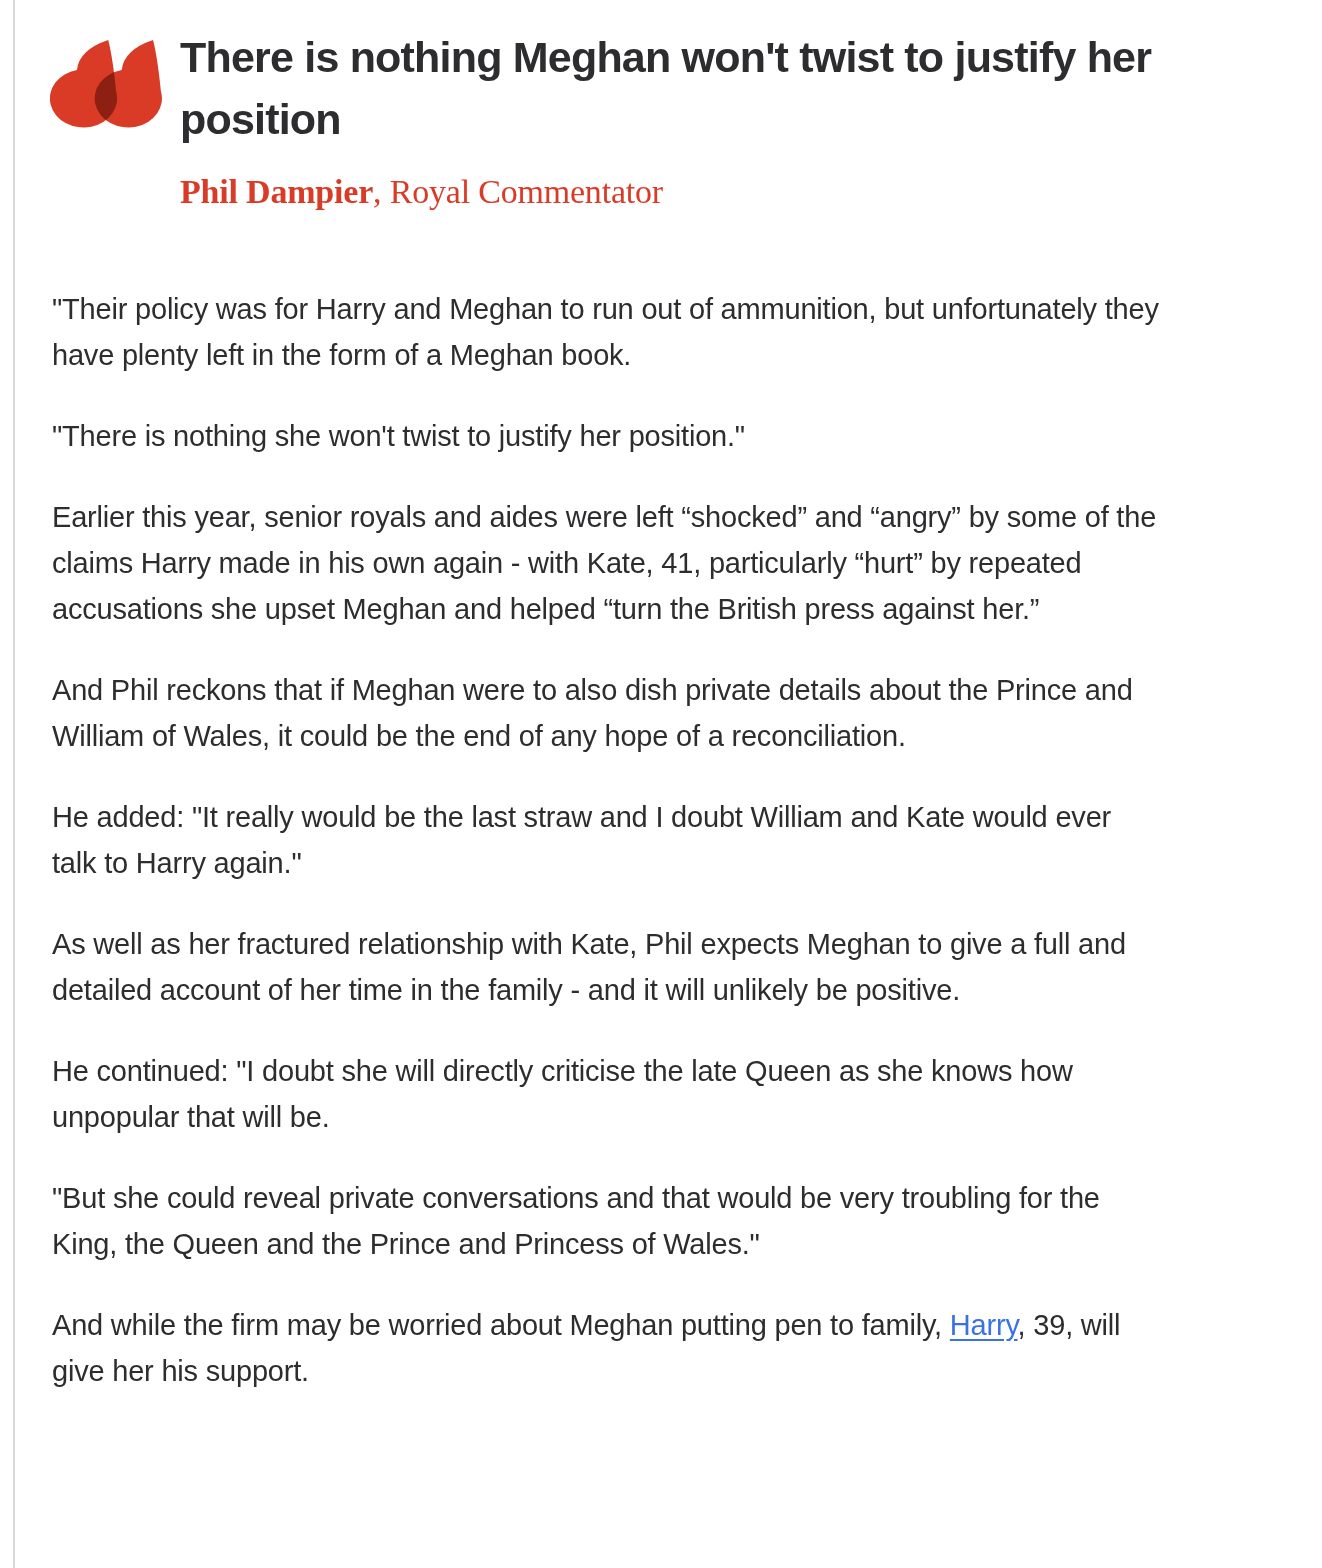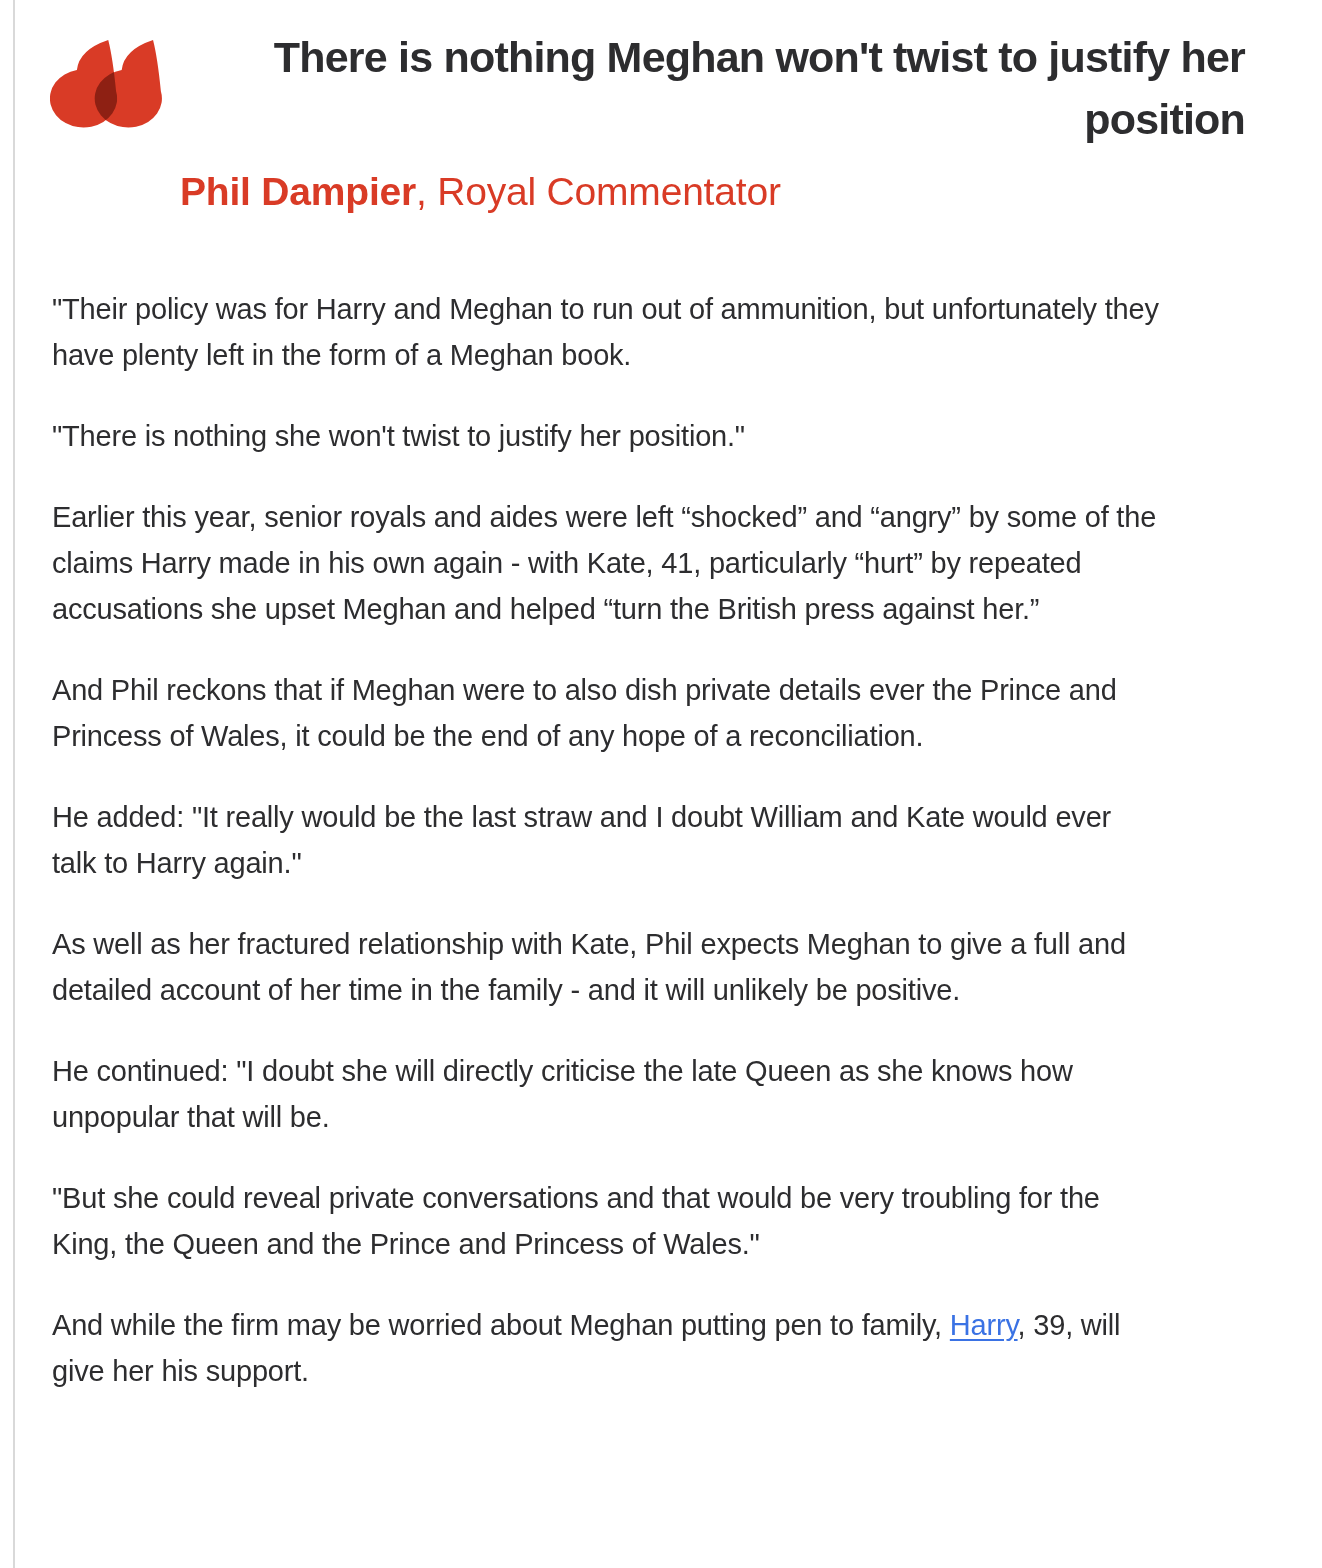--- a/index.html
+++ b/index.html
@@ -45,28 +45,28 @@
   .quote-icon .q-overlap { fill: var(--overlap_red, #8e2013); }
   .header-text { flex: 1 1 auto; }
   h1.headline {
     margin: 0;
     font-size: 43px;
     line-height: 62px;
     font-weight: bold;
     letter-spacing: -0.8px;
     color: var(--text_dark, #2d2d2f);
     max-width: 1065px;
-    text-align: right;
   }
   .byline {
     margin-top: 24px;
-    font-size: 39px;
+    font-size: 34px;
     line-height: 36px;
     color: var(--brand_red, #d93b26);
     letter-spacing: -0.2px;
+    font-family: Liberation Serif, serif;
   }
   .byline .byline-author { font-weight: bold; }
   .article-body {
     margin: 76px 40px 0 52px;
   }
   .article-body p {
     margin: 0 0 35px 0;
     font-size: 29px;
     line-height: 46px;
     letter-spacing: -0.2px;
@@ -105,19 +105,19 @@
     <div class="byline">
       <span class="byline-author">Phil Dampier</span><span>, Royal Commentator</span>
     </div>
   </div>
 </header>
 
 <main class="article-body">
   <p>"Their policy was for Harry and Meghan to run out of ammunition, but unfortunately they have plenty left in the form of a Meghan book.</p>
   <p>"There is nothing she won't twist to justify her position."</p>
   <p>Earlier this year, senior royals and aides were left “shocked” and “angry” by some of the claims Harry made in his own again - with Kate, 41, particularly “hurt” by repeated accusations she upset Meghan and helped “turn the British press against her.”</p>
-  <p>And Phil reckons that if Meghan were to also dish private details ever the Prince and Princess of Wales, it could be the end of any hope of a reconciliation.</p>
+  <p>And Phil reckons that if Meghan were to also dish private details about the Prince and William of Wales, it could be the end of any hope of a reconciliation.</p>
   <p>He added: "It really would be the last straw and I doubt William and Kate would ever talk to Harry again."</p>
   <p>As well as her fractured relationship with Kate, Phil expects Meghan to give a full and detailed account of her time in the family - and it will unlikely be positive.</p>
   <p>He continued: "I doubt she will directly criticise the late Queen as she knows how unpopular that will be.</p>
   <p>"But she could reveal private conversations and that would be very troubling for the King, the Queen and the Prince and Princess of Wales."</p>
   <p><span>And while the firm may be worried about Meghan putting pen to family, </span><a class="inline-link" href="#">Harry</a><span>, 39, will give her his support.</span></p>
 </main>
 
 </body></html>

